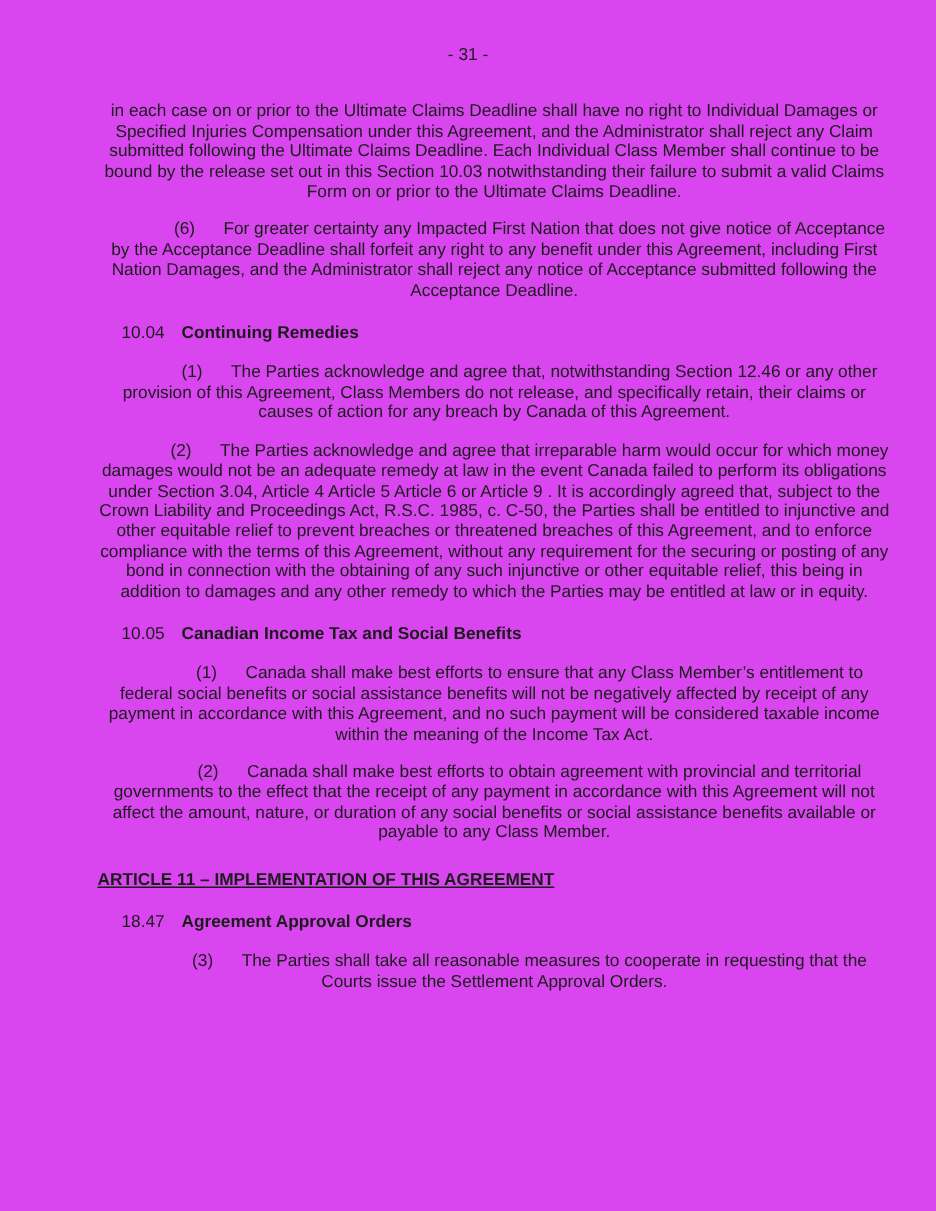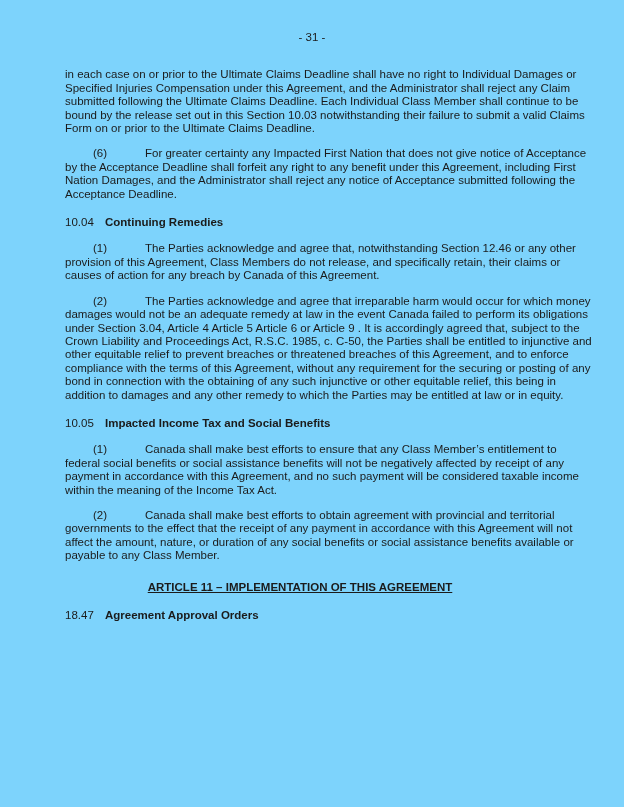--- a/index.html
+++ b/index.html
@@ -4,58 +4,57 @@
 <style>
   html, body {
     margin: 0;
     padding: 0;
     background: #ffffff;
   }
   .page {
     position: relative;
     width: 624px;
     height: 807px;
-    background: #7dd3fc;
+    background: #d946ef;
     overflow: hidden;
     font-family: "Liberation Sans", sans-serif;
     color: #1b1b1b;
     font-size: 11.5px;
     line-height: 13.4px;
   }
   .page-number {
     padding-top: 31px;
     text-align: center;
   }
   .content {
     margin: 24px 30px 0 65px; 
   }
   .body-para {
     margin: 12px 0 11px 0;
-    text-align: left;
+    text-align: center;
   }
   
   .pnum {
     display: inline-block;
     margin-left: 28px;
     width: 52px;
   }
   
   .sec-heading {
-    margin: 15px 0 13px 0;
+    margin: 15px 0 13px 16px;
     font-weight: bold;
   }
   .secnum {
     display: inline-block;
     width: 40px;
     font-weight: normal;
   }
   
   .article-heading {
     margin: 18px 59px 14px 0;
-    text-align: center;
     font-weight: bold;
     text-decoration: underline;
   }
   .italic { }
 </style>
 </head>
 <body>
 
 <div class="page">
 
@@ -66,27 +65,28 @@
     <p class="body-para">in each case on or prior to the Ultimate Claims Deadline shall have no right to Individual Damages or Specified Injuries Compensation under this Agreement, and the Administrator shall reject any Claim submitted following the Ultimate Claims Deadline. Each Individual Class Member shall continue to be bound by the release set out in this Section 10.03 notwithstanding their failure to submit a valid Claims Form on or prior to the Ultimate Claims Deadline.</p>
 
     <p class="body-para"><span class="pnum">(6)</span><span>For greater certainty any Impacted First Nation that does not give notice of Acceptance by the Acceptance Deadline shall forfeit any right to any benefit under this Agreement, including First Nation Damages, and the Administrator shall reject any notice of Acceptance submitted following the Acceptance Deadline.</span></p>
 
     <p class="sec-heading"><span class="secnum">10.04</span><span>Continuing Remedies</span></p>
 
     <p class="body-para"><span class="pnum">(1)</span><span>The Parties acknowledge and agree that, notwithstanding Section 12.46 or any other provision of this Agreement, Class Members do not release, and specifically retain, their claims or causes of action for any breach by Canada of this Agreement.</span></p>
 
     <p class="body-para"><span class="pnum">(2)</span><span>The Parties acknowledge and agree that irreparable harm would occur for which money damages would not be an adequate remedy at law in the event Canada failed to perform its obligations under Section 3.04, Article 4 Article 5 Article 6 or Article 9 . It is accordingly agreed that, subject to the </span><span class="italic">Crown Liability and Proceedings Act</span><span>, R.S.C. 1985, c. C-50, the Parties shall be entitled to injunctive and other equitable relief to prevent breaches or threatened breaches of this Agreement, and to enforce compliance with the terms of this Agreement, without any requirement for the securing or posting of any bond in connection with the obtaining of any such injunctive or other equitable relief, this being in addition to damages and any other remedy to which the Parties may be entitled at law or in equity.</span></p>
 
-    <p class="sec-heading"><span class="secnum">10.05</span><span>Impacted Income Tax and Social Benefits</span></p>
+    <p class="sec-heading"><span class="secnum">10.05</span><span>Canadian Income Tax and Social Benefits</span></p>
 
     <p class="body-para"><span class="pnum">(1)</span><span>Canada shall make best efforts to ensure that any Class Member’s entitlement to federal social benefits or social assistance benefits will not be negatively affected by receipt of any payment in accordance with this Agreement, and no such payment will be considered taxable income within the meaning of the Income Tax Act.</span></p>
 
     <p class="body-para"><span class="pnum">(2)</span><span>Canada shall make best efforts to obtain agreement with provincial and territorial governments to the effect that the receipt of any payment in accordance with this Agreement will not affect the amount, nature, or duration of any social benefits or social assistance benefits available or payable to any Class Member.</span></p>
 
     <p class="article-heading">ARTICLE 11 – IMPLEMENTATION OF THIS AGREEMENT</p>
 
     <p class="sec-heading"><span class="secnum">18.47</span><span>Agreement Approval Orders</span></p>
 
 
 
+    <p class="body-para"><span class="pnum">(3)</span><span>The Parties shall take all reasonable measures to cooperate in requesting that the Courts issue the Settlement Approval Orders.</span></p>
 
   </div>
 </div>
 
 </body></html>

